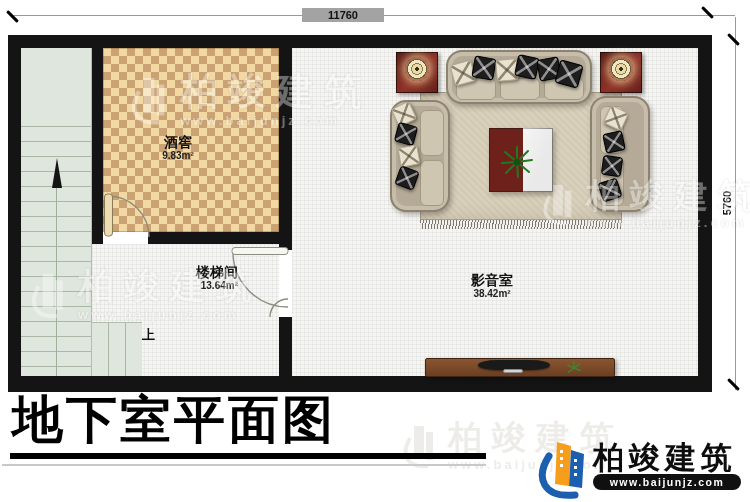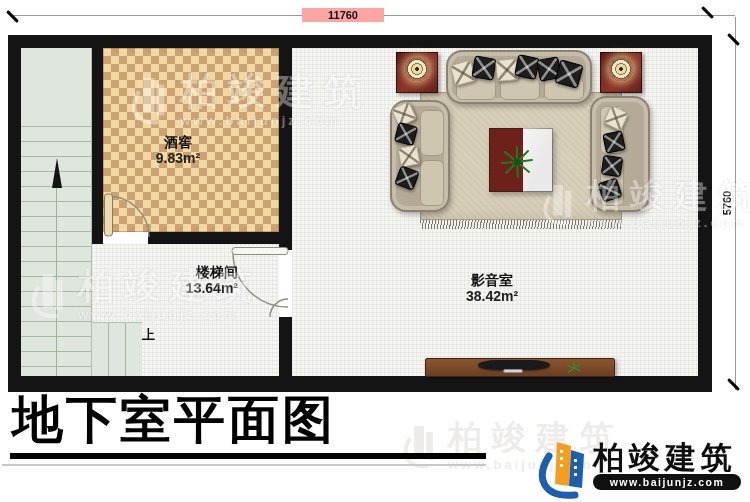--- a/index.html
+++ b/index.html
@@ -7,21 +7,21 @@
   .stage{
     position:relative;width:750px;height:502px;background:#ffffff;overflow:hidden;
     font-family:"Liberation Sans","DejaVu Sans",sans-serif;color:#111;
   }
   .abs{position:absolute;}
   
   .dim-line{background:#9a9a94;}
   .dim-line.h{height:1px;}
   .dim-line.v{width:1px;}
   .tick{width:15px;height:3px;background:#000;border-radius:1px;transform:rotate(45deg);}
-  .dim-label{font-size:11px;font-weight:bold;color:#111;background:#fca5a5;text-align:center;line-height:14px;}
+  .dim-label{font-size:11px;font-weight:bold;color:#111;background:#a3a3a3;text-align:center;line-height:14px;}
   .dim-label.rot{transform:rotate(-90deg);transform-origin:center;background:transparent;}
   
   .wall{background:#141414;}
   .floor-grid{
     background-color:#f5f5f2;
     background-image:
       repeating-linear-gradient(to right, rgba(0,0,0,0.045) 0 1px, transparent 1px 4px),
       repeating-linear-gradient(to bottom, rgba(0,0,0,0.045) 0 1px, transparent 1px 4px);
   }
   .checker{
@@ -39,21 +39,21 @@
   }
   .stair-rail{width:1px;background:#9faf9b;}
   .winder{
     background:#dfe6dd;
     background-image:repeating-linear-gradient(to right, transparent 0 16px, #aab6a6 16px 17px);
     box-shadow:inset 0 1px 0 #b2bdae;
   }
   
   .room-label{text-align:center;line-height:1.15;}
   .room-name{font-size:14px;font-weight:bold;color:#111;}
-  .room-area{font-size:14px;font-weight:bold;color:#222;}
+  .room-area{font-size:10px;font-weight:bold;color:#222;}
   .up-label{font-size:13px;font-weight:bold;color:#111;}
   
   .rug{
     background:#d9d0bb;
     background-image:repeating-linear-gradient(45deg, rgba(120,110,90,.07) 0 2px, transparent 2px 5px);
     box-shadow:inset 0 0 0 1px rgba(130,120,100,.5), inset 0 0 18px rgba(120,110,90,.25);
   }
   .fringe{background-image:repeating-linear-gradient(100deg,#7e766a 0 1px,transparent 1px 3px);}
   .sofa{
     background:#b5aa97;border:2px solid #8d8270;border-radius:16px;

